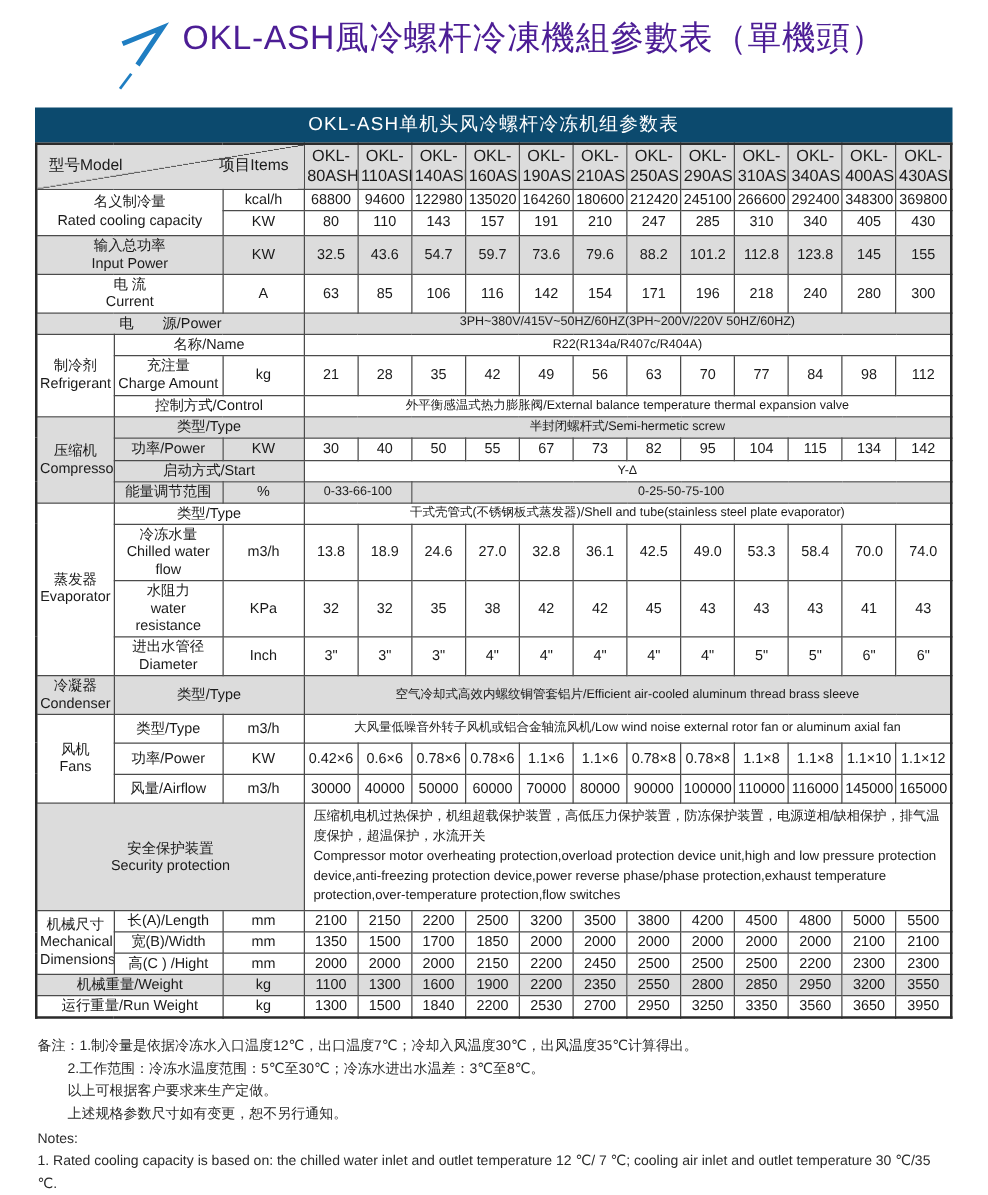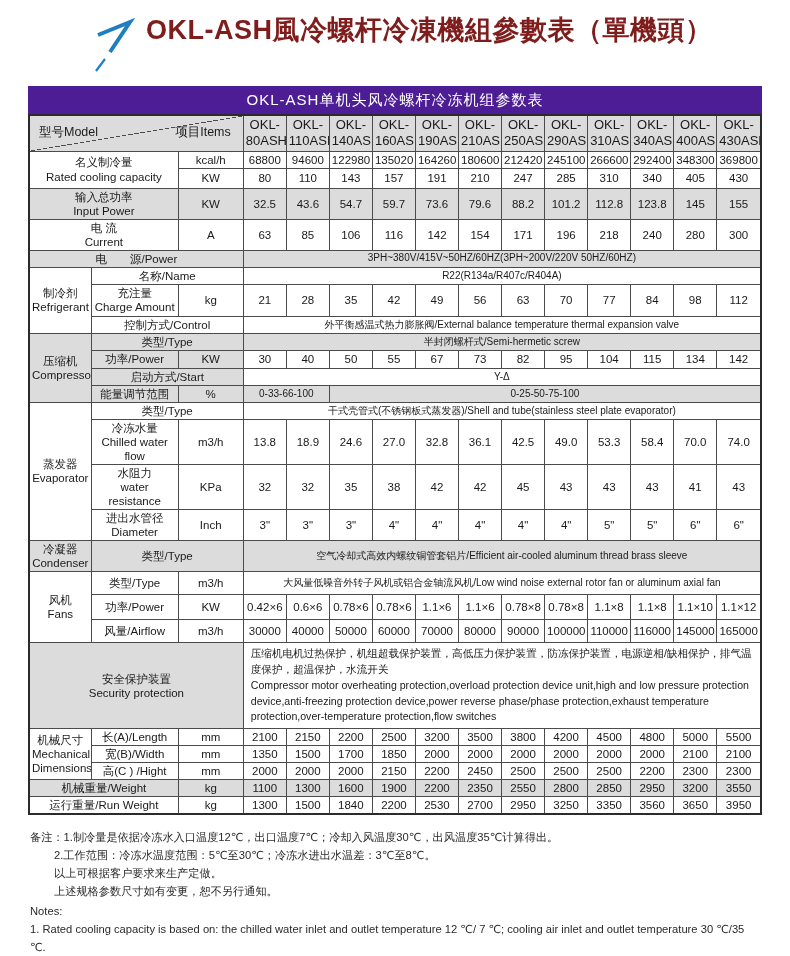--- a/index.html
+++ b/index.html
@@ -5,21 +5,21 @@
   html,body{margin:0;padding:0;}
   body{
     width:790px;height:956px;background:#ffffff;overflow:hidden;
     font-family:"Liberation Sans","DejaVu Sans",sans-serif;color:#1a1a1a;
     -webkit-font-smoothing:antialiased;
   }
   
   .page-header{display:flex;align-items:flex-start;padding:14px 0 0 92px;}
   .logo{width:46px;height:56px;flex:0 0 auto;margin-right:8px;margin-top:2px;}
   .titles{display:flex;flex-direction:column;}
-  .title-zh{font-size:27px;font-weight:700;letter-spacing:0.5px;color:#7f1d1d;line-height:1.2;}
+  .title-zh{font-size:27px;font-weight:400;letter-spacing:0.5px;color:#4c1d95;line-height:1.2;}
   .title-en{font-size:17px;color:#2b2b2b;margin-top:2px;letter-spacing:0.2px;}
   
   .table-wrap{margin:14px 0 0 28px;width:734px;}
   .banner{
     width:100%;height:28px;line-height:28px;text-align:center;color:#ffffff;
     font-size:15px;letter-spacing:1px;box-sizing:border-box;
   }
   table{border-collapse:collapse;width:734px;table-layout:fixed;border:2px solid #2b2b2b;}
   td{
     border:1px solid #4b4b4b;text-align:center;vertical-align:middle;
@@ -52,21 +52,21 @@
   <svg class="logo" viewBox="0 0 46 56" xmlns="http://www.w3.org/2000/svg">
     <polyline points="6,19 38,6 18,36" fill="none" stroke="#1F7EC2" stroke-width="4" stroke-linejoin="miter"></polyline>
     <line x1="13" y1="43" x2="4" y2="55" stroke="#1F7EC2" stroke-width="2.2"></line>
   </svg>
   <div class="titles">
     <div class="title-zh">OKL-ASH風冷螺杆冷凍機組參數表（單機頭）</div>
   </div>
 </div>
 
 <div class="table-wrap">
-  <div class="banner" id="banner" style="background: #4c1d95;">OKL-ASH单机头风冷螺杆冷冻机组参数表</div>
+  <div class="banner" id="banner" style="background: #0c4a6e;">OKL-ASH单机头风冷螺杆冷冻机组参数表</div>
   <table id="spec-table">
     <colgroup>
       <col style="width:62px">
         <col style="width:87px">
         <col style="width:65px">
       <col style="width:43px">
         <col style="width:43px">
         <col style="width:43px">
         <col style="width:43px">
       <col style="width:43px">

